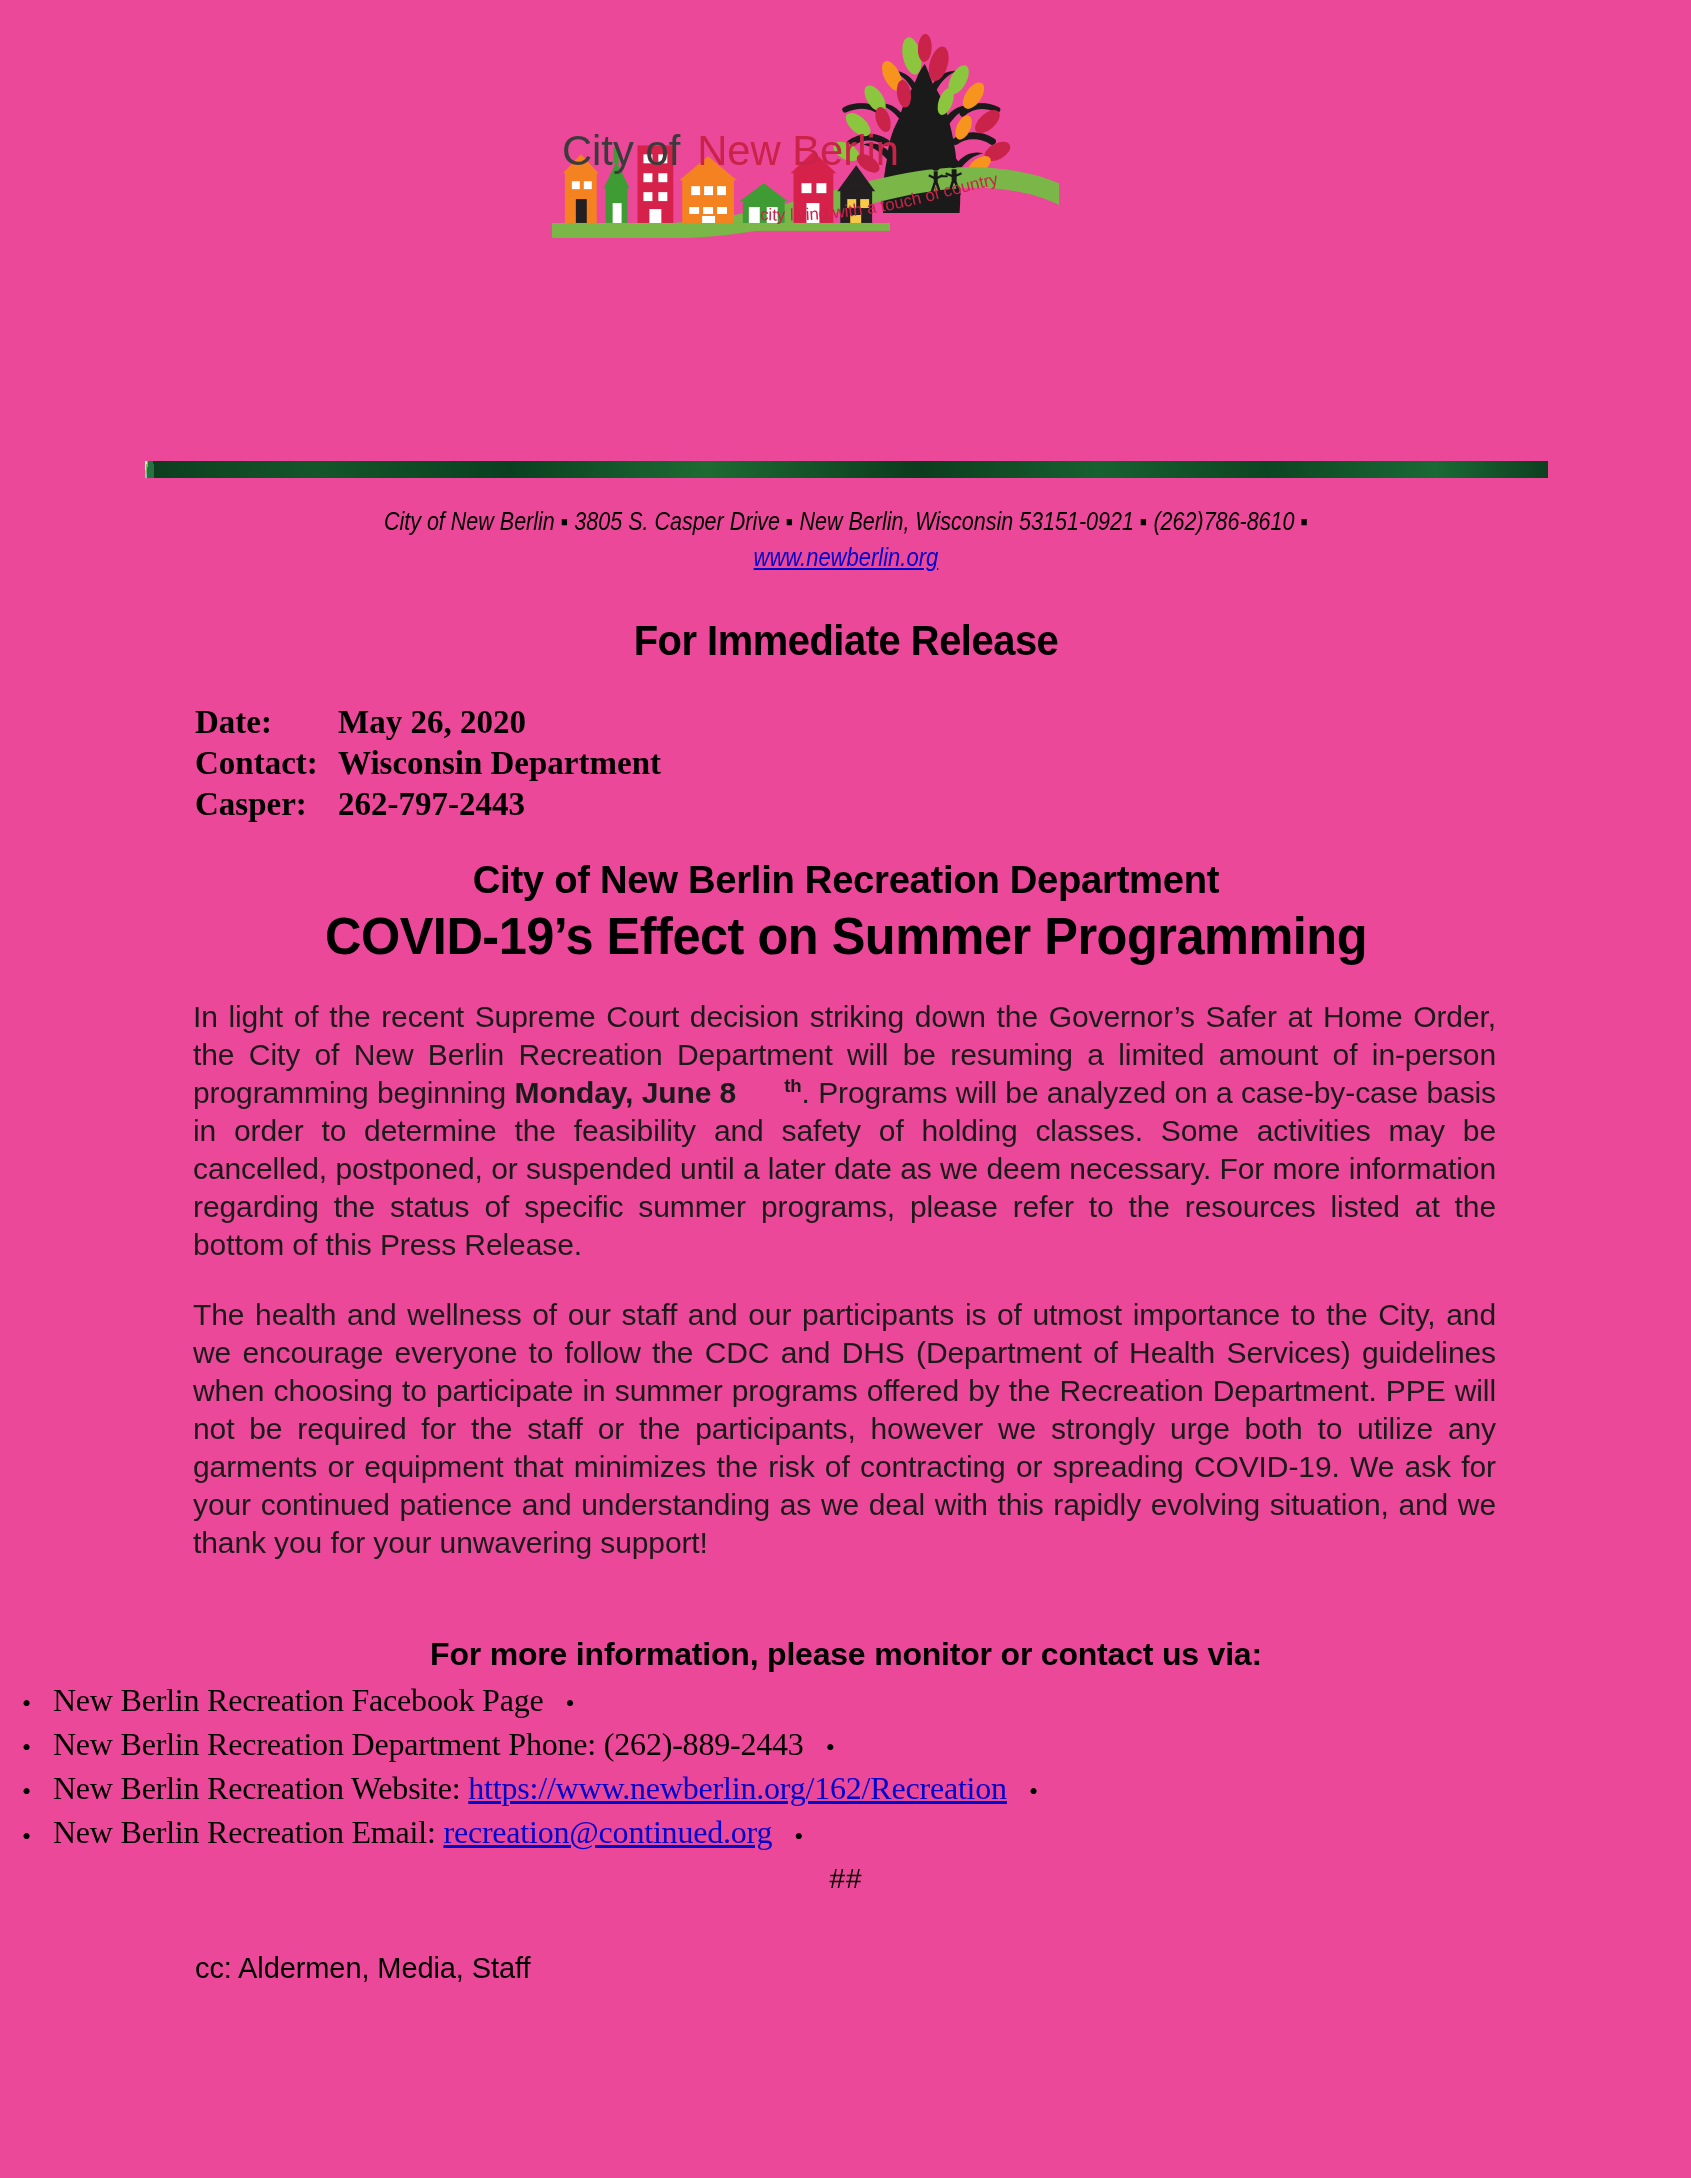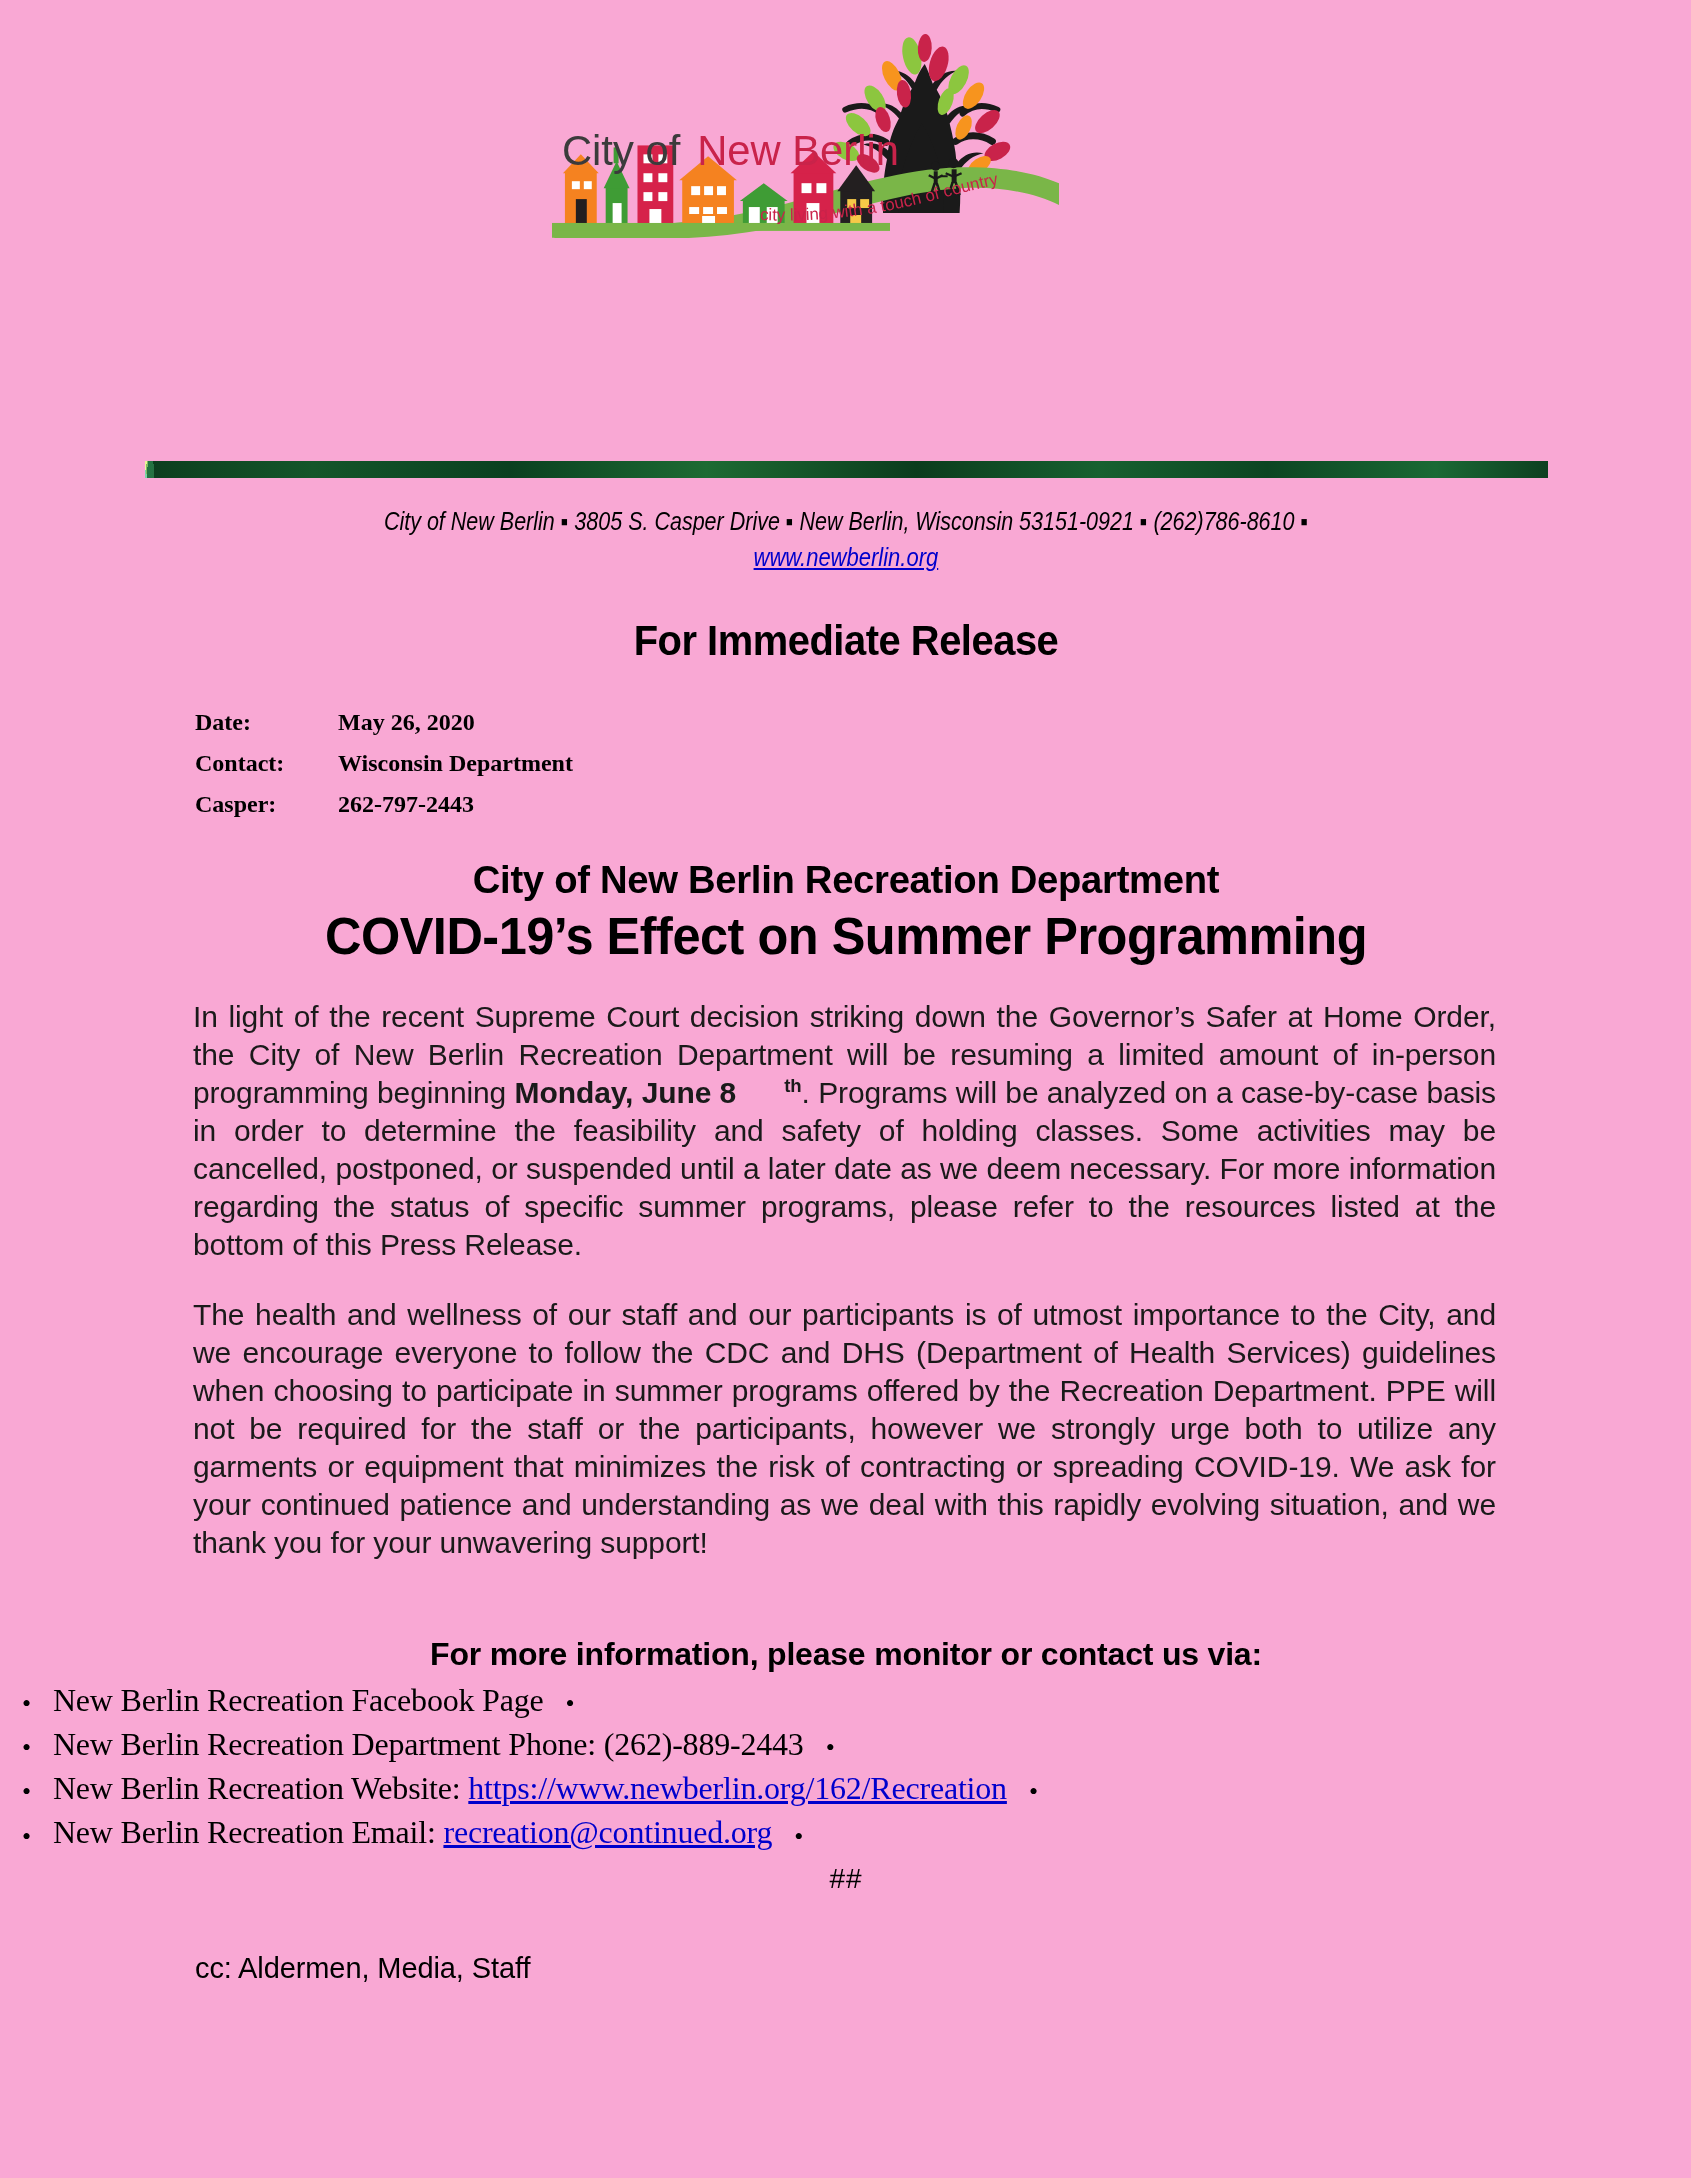--- a/index.html
+++ b/index.html
@@ -12,21 +12,21 @@
     height: 2178px;
     font-family: "Liberation Sans", sans-serif;
     color: #000000;
     position: relative;
     overflow: hidden;
   }
   .page {
     width: 1692px;
     height: 2178px;
     position: relative;
-    background: #f9a8d4;
+    background: #ec4899;
     box-sizing: border-box;
   }
 
   
   .logo-wrap {
     position: absolute;
     top: 24px;
     left: 0;
     width: 1692px;
     height: 219px;
@@ -130,21 +130,21 @@
     transform: scaleX(0.95);
   }
 
   
   .meta-block {
     position: absolute;
     top: 702px;
     left: 195px;
     font-family: "Liberation Serif", serif;
     font-weight: bold;
-    font-size: 24px;
+    font-size: 33px;
     line-height: 41px;
     color: #000;
   }
   .meta-row { display: block; white-space: nowrap; }
   .meta-label {
     display: inline-block;
     width: 143px;
   }
   .meta-value { display: inline-block; }
 

